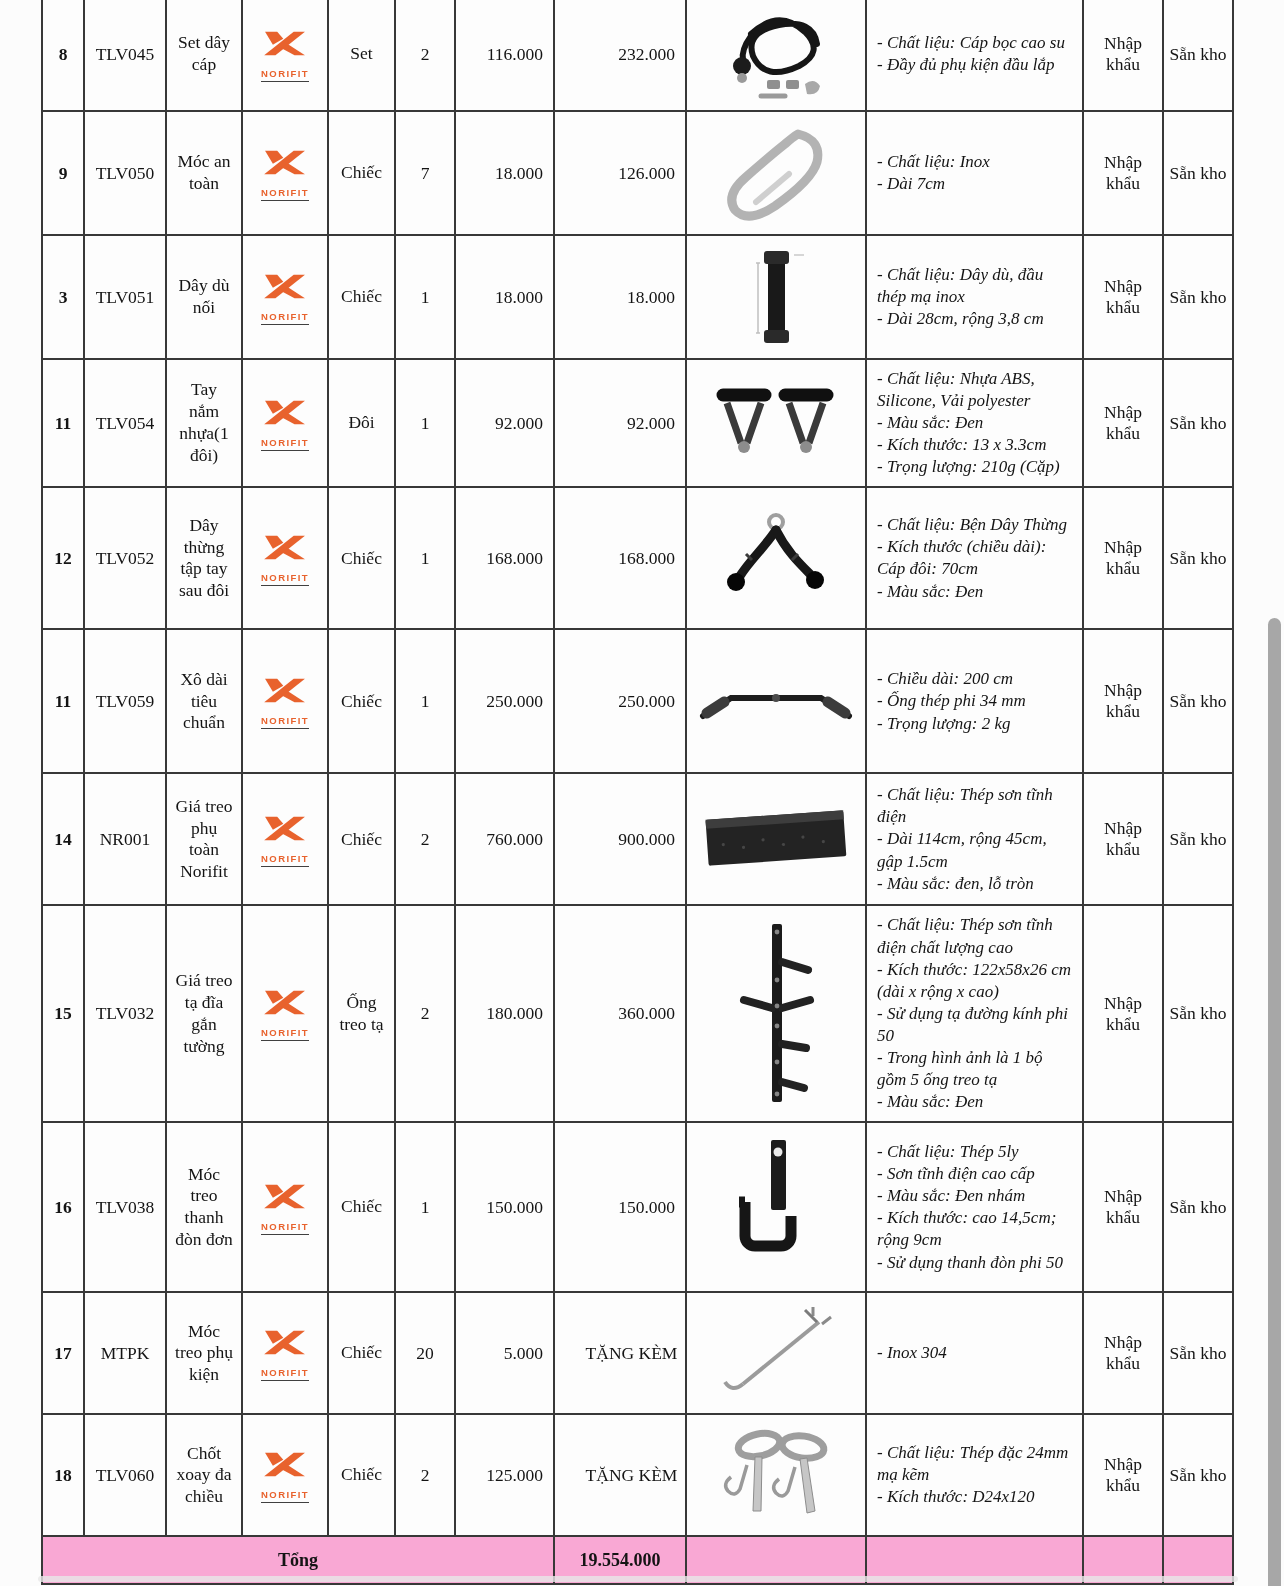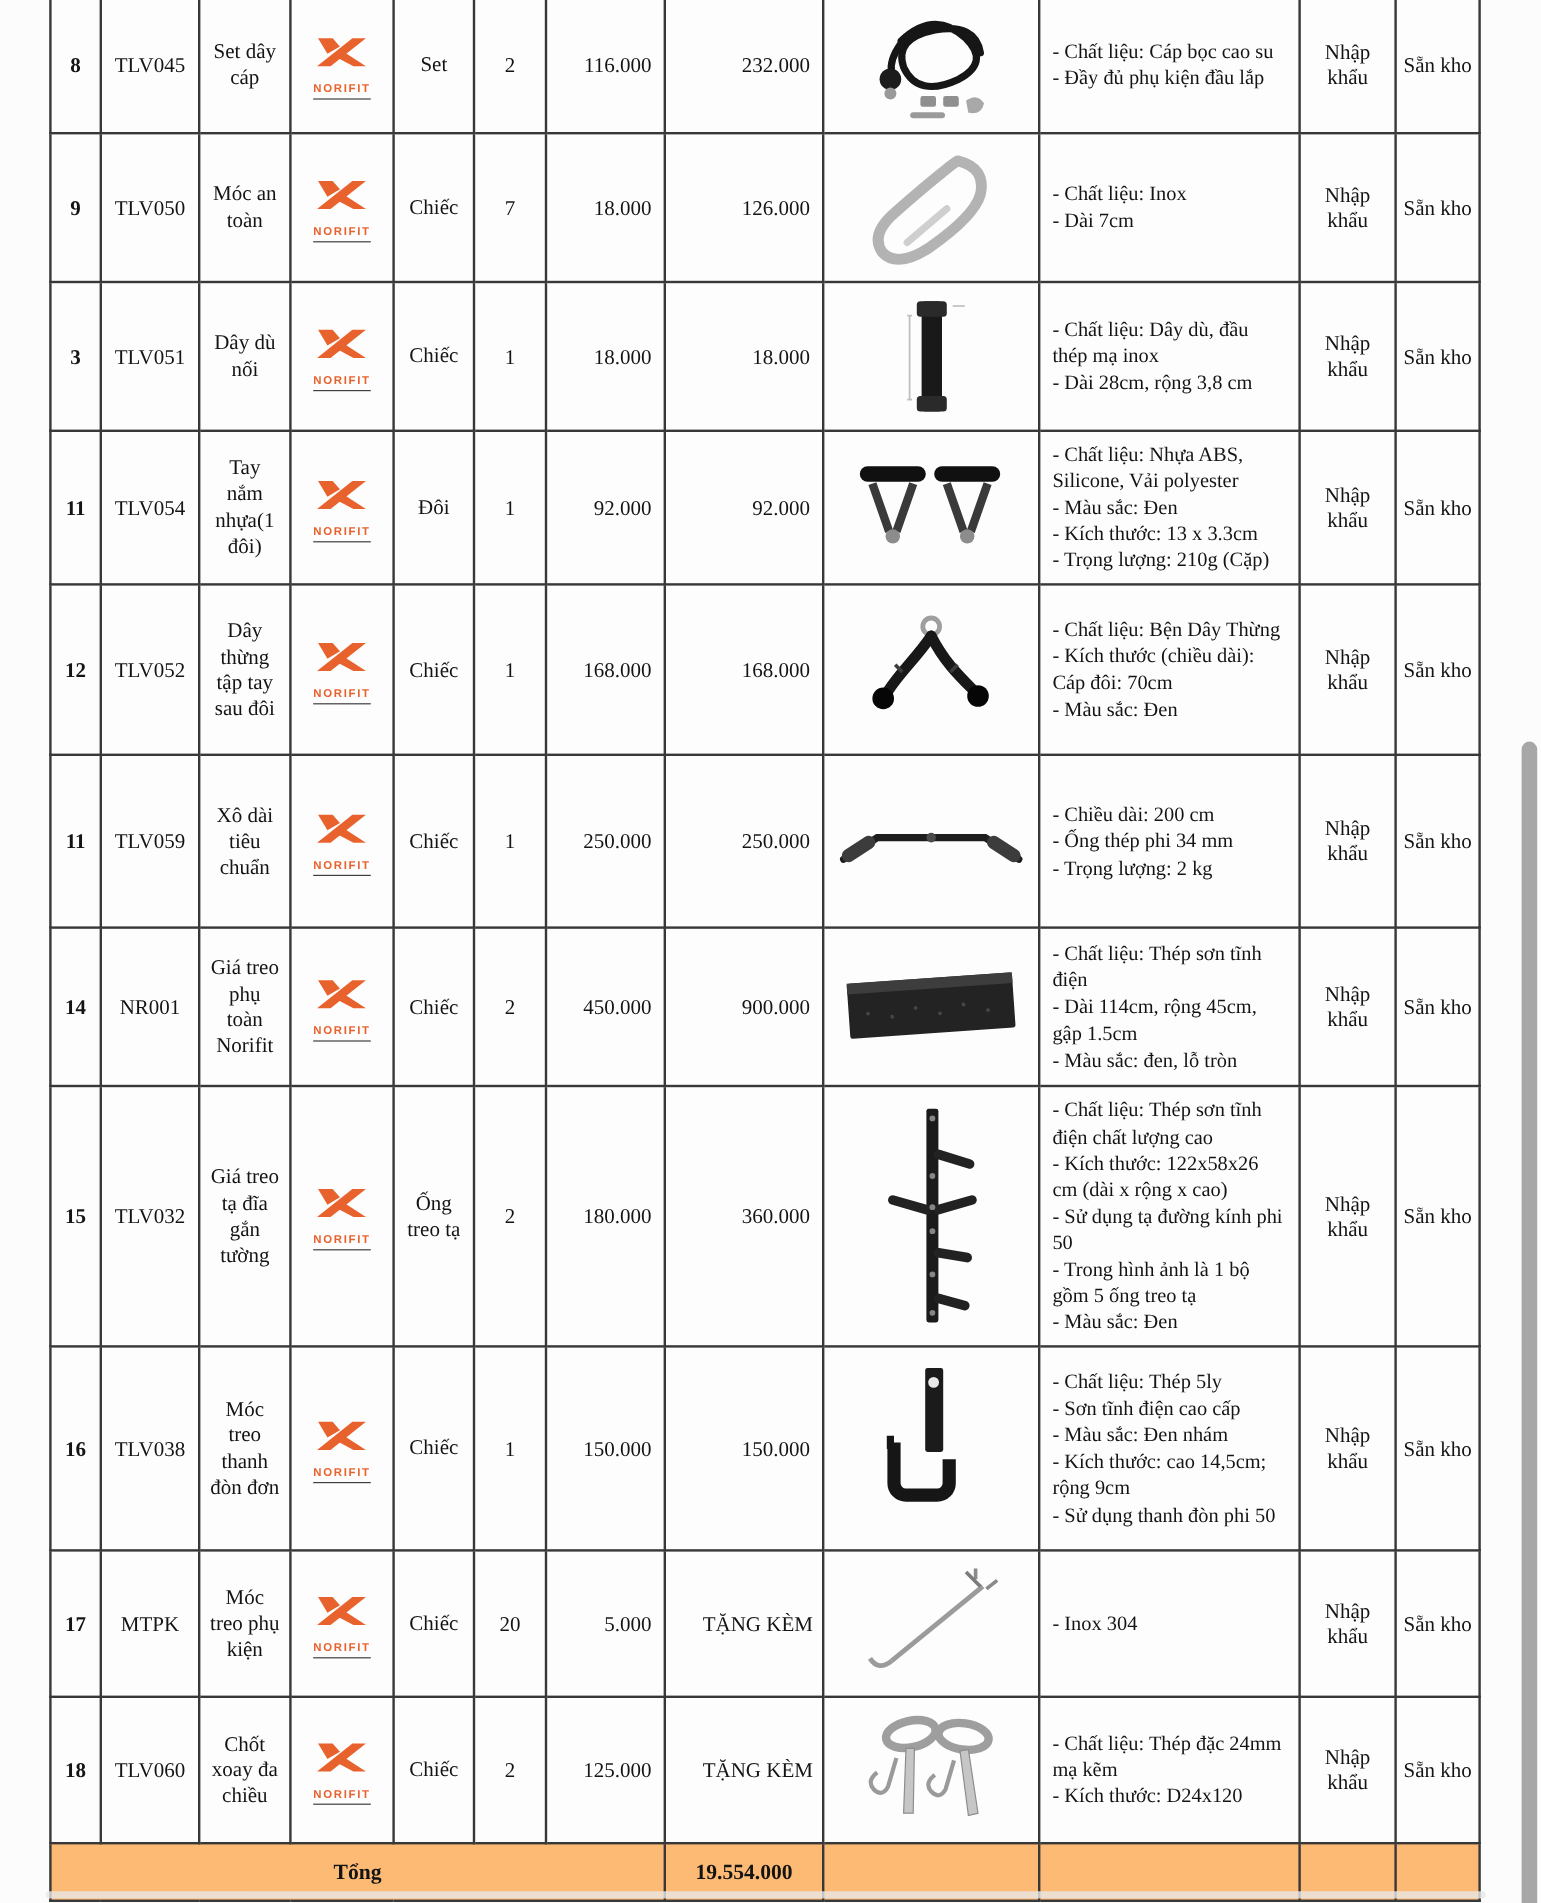--- a/index.html
+++ b/index.html
@@ -18,31 +18,31 @@
     border:2px solid #383838;vertical-align:middle;text-align:center;
     font-size:17.5px;padding:2px 4px;background:#fdfdfd;word-wrap:break-word;
   }
   td.c-no{font-weight:bold;}
   td.c-name{padding:2px 8px;line-height:1.25;}
   td.c-unit{line-height:1.25;}
   td.c-price,td.c-total{text-align:right;padding-right:10px;}
   td.c-total.gift{text-align:center;padding-right:4px;padding-left:27px;}
   td.c-specs{text-align:left;padding:8px 10px;font-size:17px;line-height:1.3;}
   td.c-image{padding:4px;}
-  .spec-line{margin:0;}
+  .spec-line{margin:0;font-style:italic;}
   .logo-box{display:inline-block;text-align:center;}
   .logo-box svg{display:block;margin:0 auto;}
   .brand-word{
     font-family:"Liberation Sans","DejaVu Sans",sans-serif;
     font-weight:bold;font-size:9.5px;letter-spacing:1.4px;
     color:#e8622d;margin-top:-3px;
     border-bottom:1px solid #404040;padding-bottom:2px;
   }
   tr.total-row td{
-    background:#fdba74;font-weight:bold;height:42px;font-size:18px;
+    background:#f9a8d4;font-weight:bold;height:42px;font-size:18px;
   }
   td.total-value{text-align:center;font-size:17.5px;}
   .scrollbar-thumb{
     position:absolute;right:3px;top:618px;width:13px;height:1000px;
     background:#a7a7a7;border-radius:8px;
   }
   .bottom-shade{
     position:absolute;left:38px;top:1576px;width:1200px;height:6px;
     background:#e7e7e7;border-radius:3px;opacity:.8;
   }
@@ -244,21 +244,21 @@
           <td class="c-no">14</td>
           <td class="c-code">NR001</td>
           <td class="c-name">Giá treo phụ toàn Norifit</td>
           <td class="c-logo"><span class="logo-box"><svg width="52" height="34" viewBox="0 0 60 38">
                 <polygon points="6,32 40,5 53,5 19,32" fill="#e8622d"></polygon>
                 <polygon points="7,5 21,5 28,13 16,20" fill="#e8622d"></polygon>
                 <polygon points="33,19 53,32 41,32 26,24" fill="#e8622d"></polygon>
               </svg><span class="brand-word">NORIFIT</span></span></td>
           <td class="c-unit">Chiếc</td>
           <td class="c-qty">2</td>
-          <td class="c-price">450.000</td>
+          <td class="c-price">760.000</td>
           <td class="c-total">900.000</td>
           <td class="c-image"><span><svg class="pimg" width="166" height="76" viewBox="0 0 166 76">
                 <g transform="rotate(-4 83 38)">
                   <rect x="14" y="14" width="138" height="46" rx="2" fill="#232323"></rect>
                   <rect x="14" y="14" width="138" height="9" fill="#3d3d3d"></rect>
                   <g fill="#464646">
                     <circle cx="30" cy="40" r="1.6"></circle>
                     <circle cx="50" cy="44" r="1.6"></circle>
                     <circle cx="70" cy="38" r="1.6"></circle>
                     <circle cx="90" cy="44" r="1.6"></circle>

